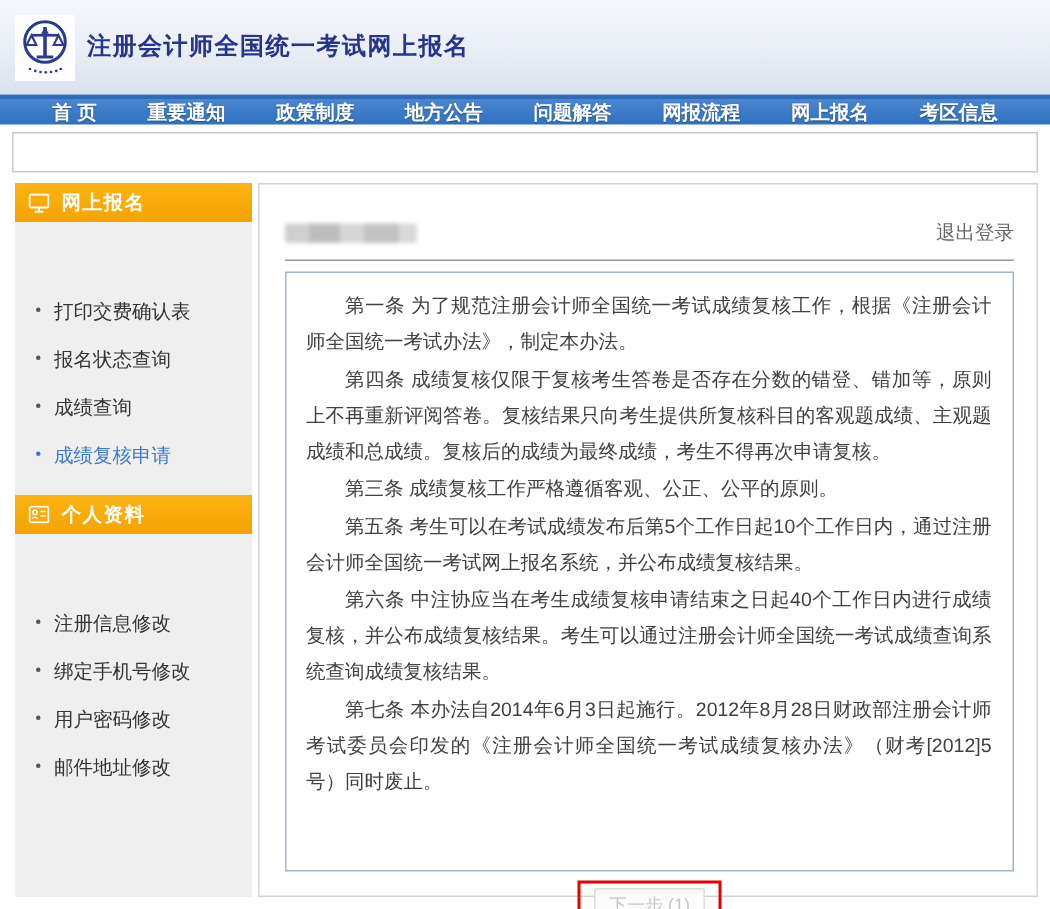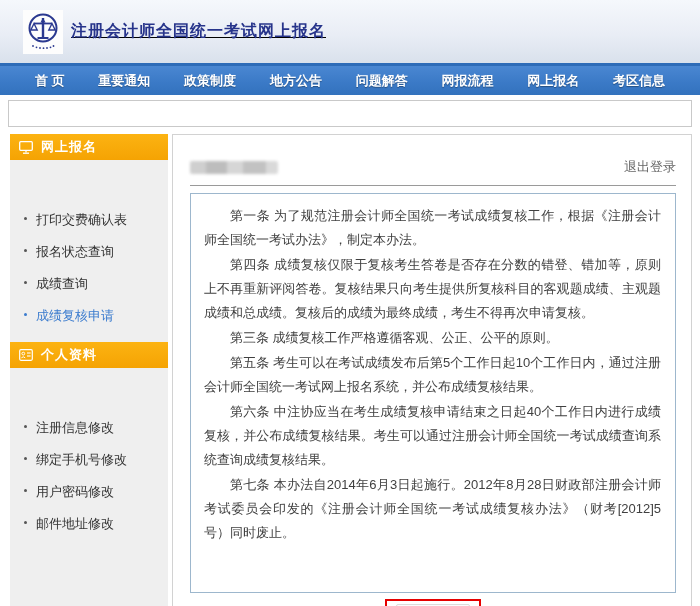--- a/index.html
+++ b/index.html
@@ -9,37 +9,36 @@
     background: #ffffff;
     overflow: hidden;
   }
   .page { width: 700px; height: 606px; position: relative; background: #fff; }
 
   
   .site-header {
     height: 63px;
     background: linear-gradient(180deg, #f5f8fc 0%, #e9edf5 55%, #d9e1ec 100%);
     display: flex; align-items: center;
-    padding-left: 23px;
-    text-decoration: underline;
+    padding-left: 10px;
   }
   .logo-box {
     width: 40px; height: 44px; background: #fdfdfd;
     display: flex; flex-direction: column; align-items: center; justify-content: center;
     margin-right: 8px;
   }
   .logo-box svg { display: block; }
   .site-title {
     font-size: 16px; font-weight: bold; color: #27348b;
     letter-spacing: 1px;
   }
 
   
   .nav-bar {
-    height: 32px;
+    height: 20px;
     background: linear-gradient(180deg, #4a87d2 0%, #3a79c6 60%, #3372bd 100%);
     border-top: 3px solid #2e6cb8;
   }
   .nav-bar ul {
     list-style: none; display: flex; height: 100%;
     justify-content: space-around; align-items: center;
     padding: 0 18px;
   }
   .nav-bar li {
     color: #ffffff; font-size: 13px; font-weight: bold;

